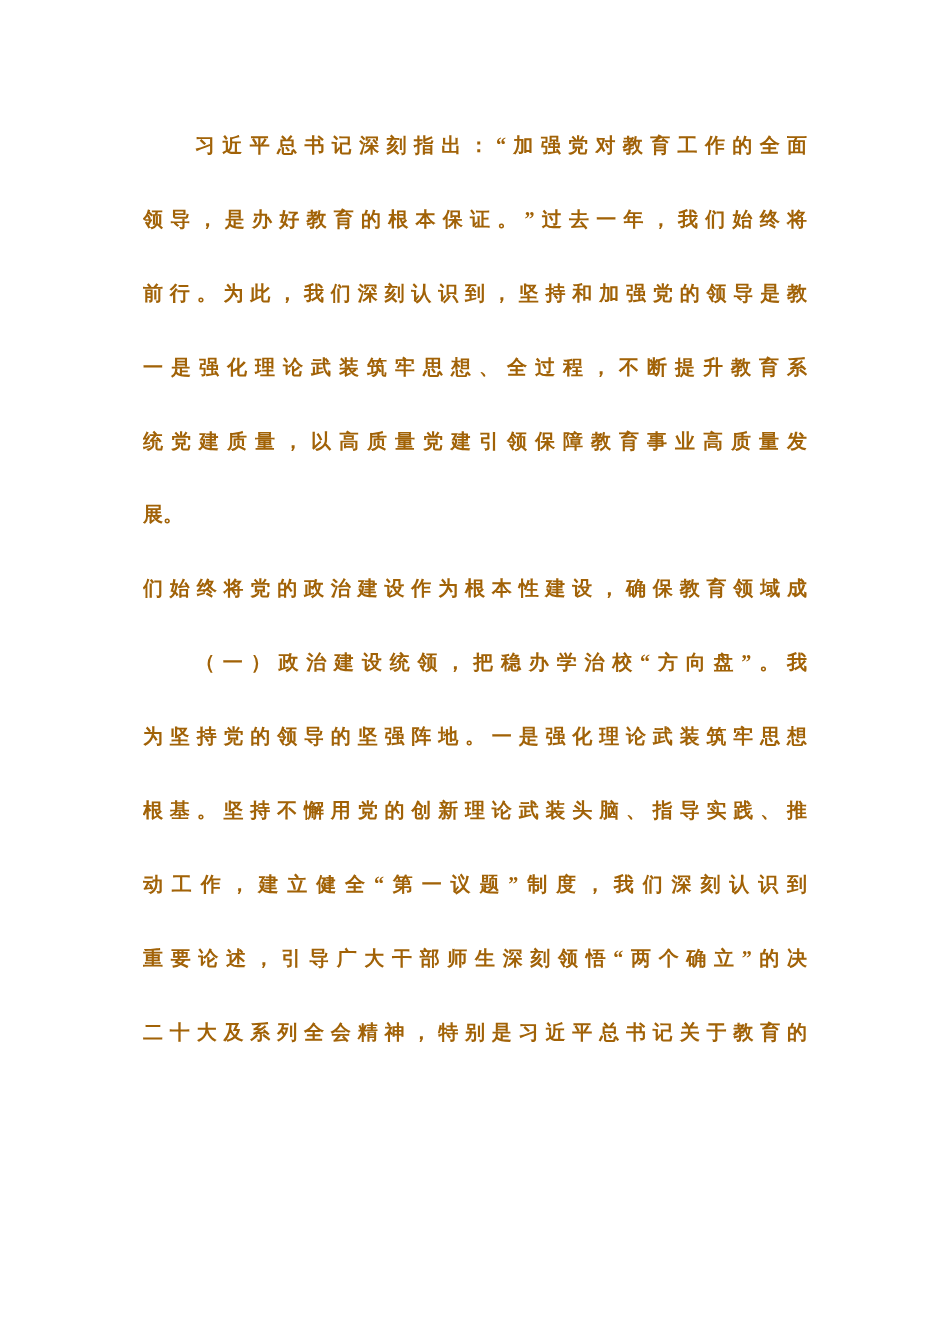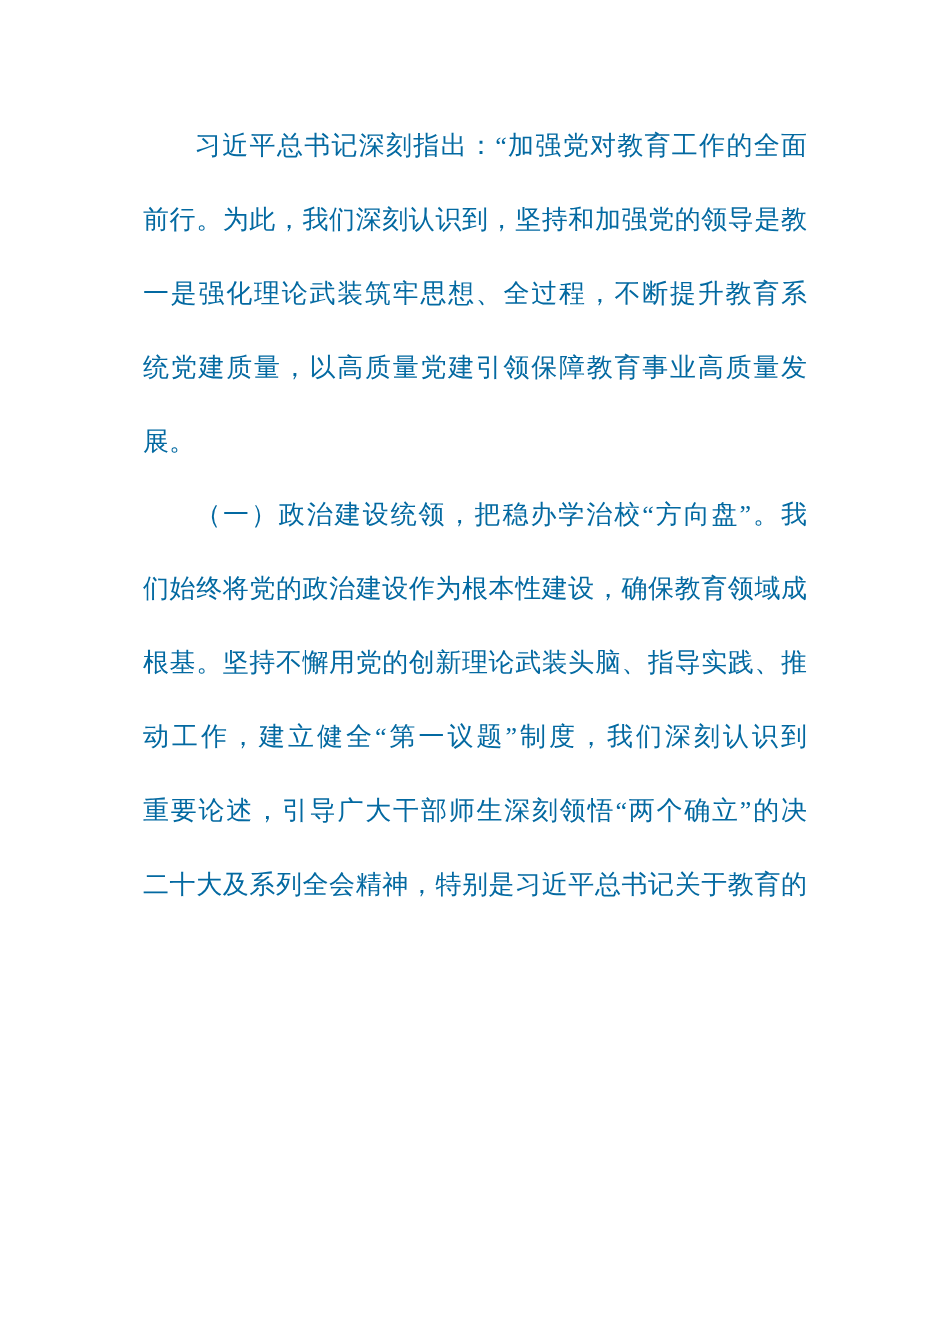--- a/index.html
+++ b/index.html
@@ -13,24 +13,24 @@
     height: 1344px;
     background: #ffffff;
     overflow: hidden;
   }
   .text-block {
     position: absolute;
     left: 143px;
     top: 109px;
     width: 664px;
     font-family: "Liberation Serif", "DejaVu Serif", serif;
-    font-size: 26px;
+    font-size: 20px;
     line-height: 73.9px;
-    color: #0369a1;
-    font-weight: 400;
+    color: #a16207;
+    font-weight: 700;
   }
   .line {
     text-align: justify;
     text-align-last: justify;
     height: 73.9px;
     overflow: hidden;
   }
   .line.indent {
     text-indent: 52px;
   }
@@ -38,24 +38,26 @@
     text-align: left;
     text-align-last: left;
   }
 </style>
 </head>
 <body>
 
 <div class="page">
   <div class="text-block">
     <div class="line indent">习近平总书记深刻指出：“加强党对教育工作的全面</div>
+    <div class="line">领导，是办好教育的根本保证。”过去一年，我们始终将</div>
     <div class="line">前行。为此，我们深刻认识到，坚持和加强党的领导是教</div>
     <div class="line">一是强化理论武装筑牢思想、全过程，不断提升教育系</div>
     <div class="line">统党建质量，以高质量党建引领保障教育事业高质量发</div>
     <div class="line flush">展。</div>
+    <div class="line">们始终将党的政治建设作为根本性建设，确保教育领域成</div>
     <div class="line indent">（一）政治建设统领，把稳办学治校“方向盘”。我</div>
-    <div class="line">们始终将党的政治建设作为根本性建设，确保教育领域成</div>
+    <div class="line">为坚持党的领导的坚强阵地。一是强化理论武装筑牢思想</div>
     <div class="line">根基。坚持不懈用党的创新理论武装头脑、指导实践、推</div>
     <div class="line">动工作，建立健全“第一议题”制度，我们深刻认识到</div>
     <div class="line">重要论述，引导广大干部师生深刻领悟“两个确立”的决</div>
     <div class="line">二十大及系列全会精神，特别是习近平总书记关于教育的</div>
   </div>
 </div>
 
 </body></html>

